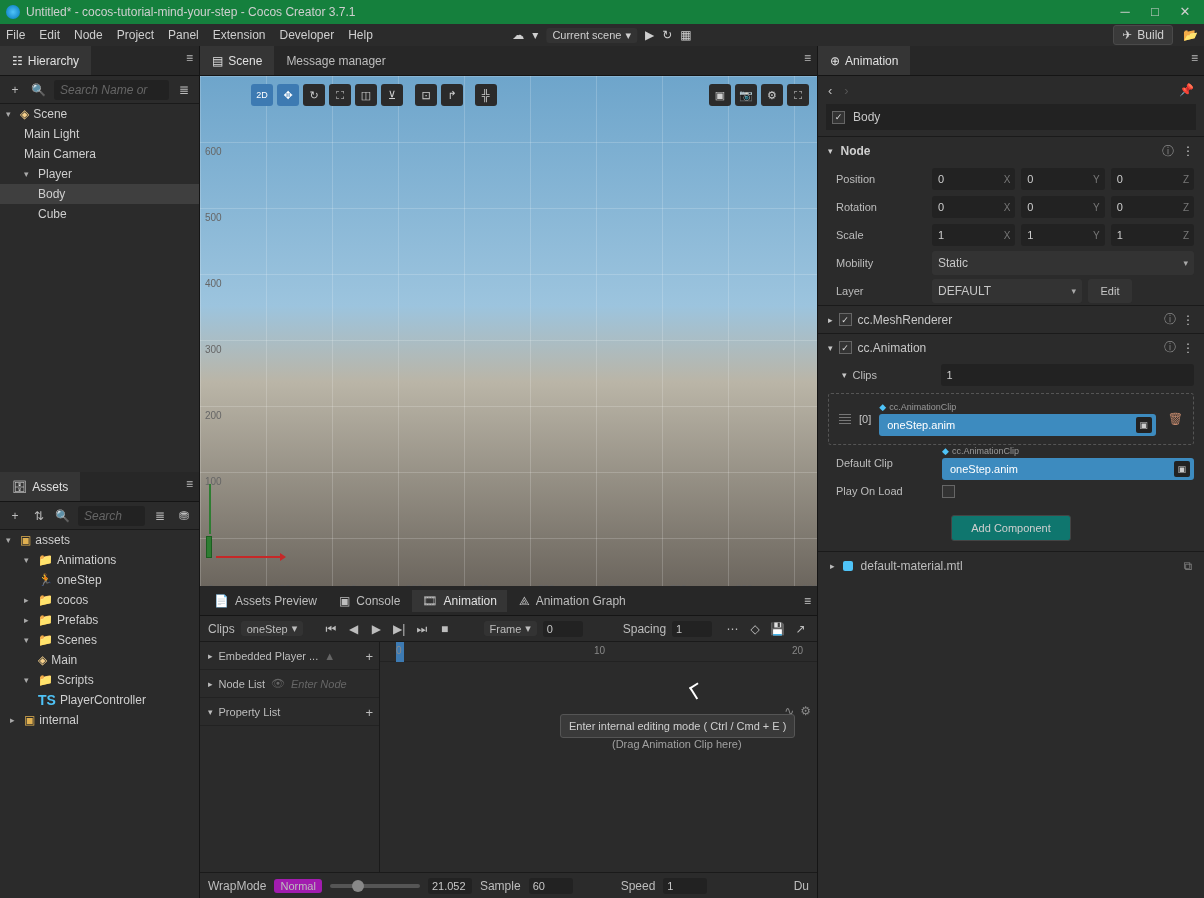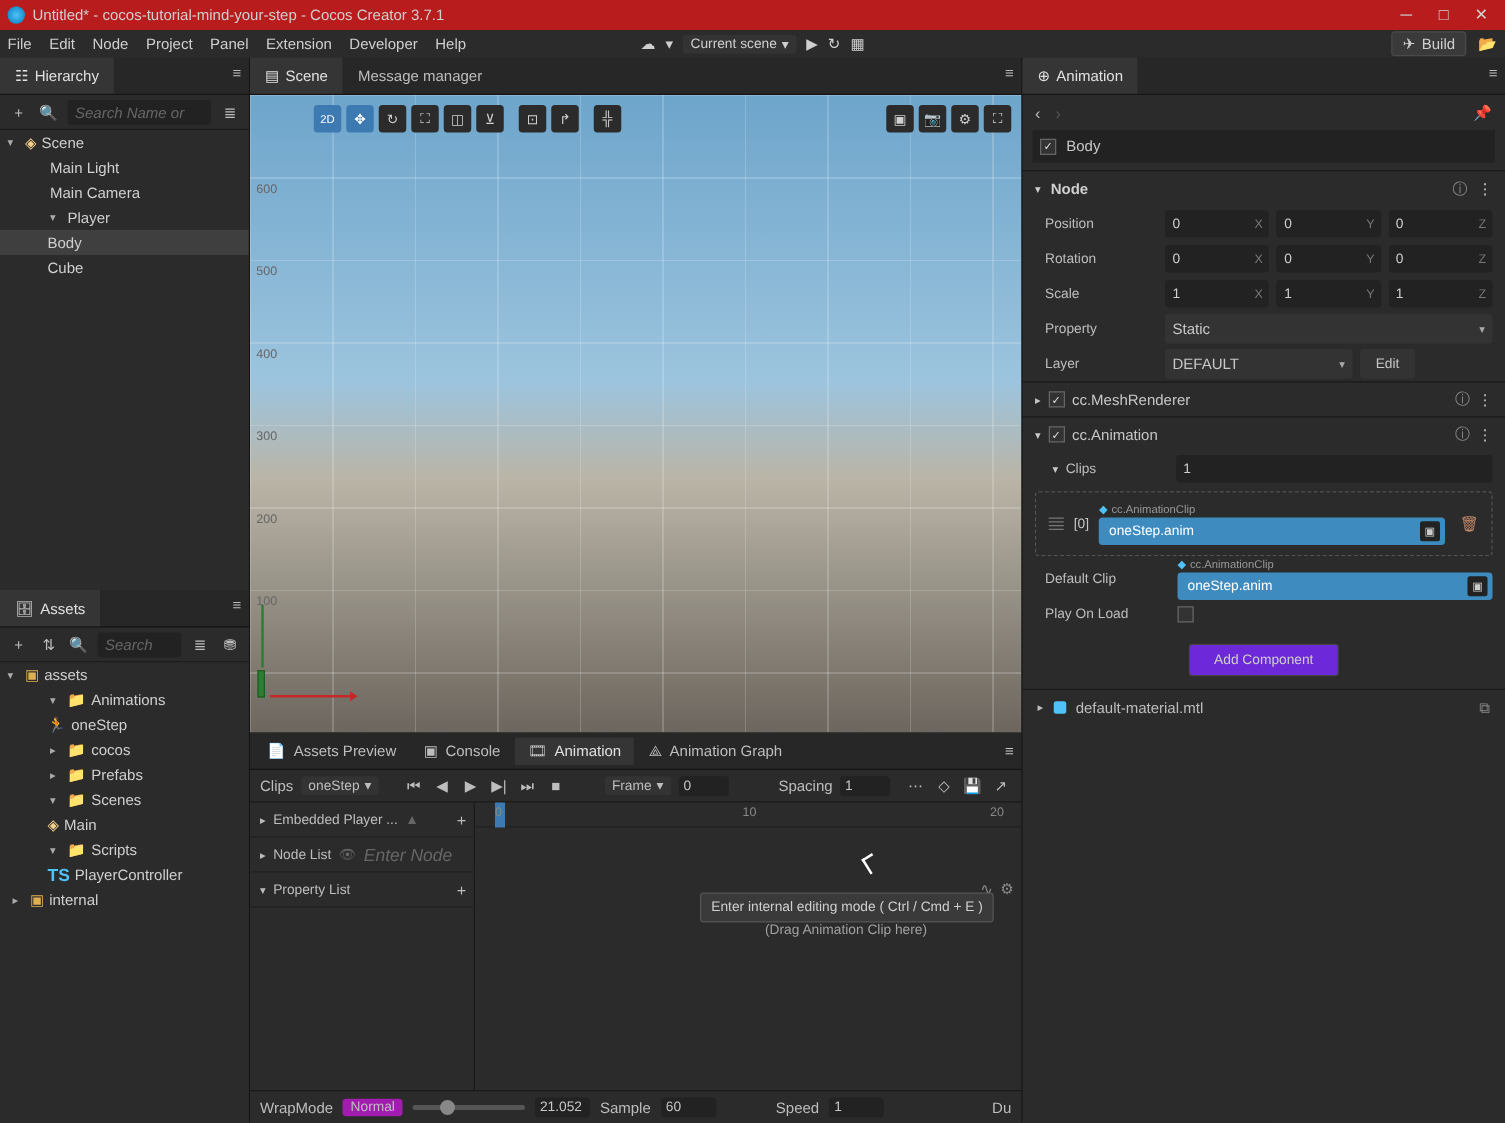--- a/index.html
+++ b/index.html
@@ -1,17 +1,17 @@
 <!DOCTYPE html>
 <html><head>
   <meta charset="utf-8">
   <style>
     * { margin:0; padding:0; box-sizing:border-box; font-family:"Segoe UI",Arial,sans-serif; }
     body { background:#2b2b2b; color:#c7c7c7; font-size:12px; width:1204px; height:898px; overflow:hidden; user-select:none; }
-    .titlebar { height:24px; background:#b91c1c; display:flex; align-items:center; padding:0 6px; gap:6px; position:relative; }
+    .titlebar { height:24px; background:#15803d; display:flex; align-items:center; padding:0 6px; gap:6px; position:relative; }
     .titlebar .logo { width:14px; height:14px; border-radius:50%; background:radial-gradient(#4fc3f7,#0277bd); }
     .titlebar .title { color:#cfcfcf; font-size:12px; }
     .wincontrols { position:absolute; right:4px; top:0; display:flex; gap:0; }
     .wincontrols span { width:30px; height:22px; display:flex; align-items:center; justify-content:center; color:#cfcfcf; font-size:13px; }
     .menubar { height:22px; background:#2b2b2b; display:flex; align-items:center; padding:0 6px; gap:14px; color:#cfcfcf; position:relative; }
     .menubar .mitem { font-size:12px; }
     .menubar .right { position:absolute; right:6px; top:0; display:flex; align-items:center; height:22px; gap:10px; }
     .menubar .right .btn { background:#3a3a3a; border:1px solid #4a4a4a; border-radius:3px; padding:2px 8px; display:flex; align-items:center; gap:5px; }
     .menubar .center { position:absolute; left:50%; transform:translateX(-50%); display:flex; align-items:center; gap:8px; height:22px; }
     .menubar .center .dd { background:#333; border-radius:3px; padding:1px 6px; display:flex; align-items:center; gap:4px; font-size:11px; }
@@ -23,21 +23,21 @@
     .tabbar { height:30px; background:#272727; display:flex; align-items:stretch; border-bottom:1px solid #151515; position:relative; }
     .tabbar .tab { padding:0 12px; display:flex; align-items:center; gap:5px; font-size:12px; color:#bdbdbd; border-right:none; }
     .tabbar .tab.active { background:#353535; color:#e0e0e0; }
     .tabbar .gear { position:absolute; right:6px; top:5px; color:#bdbdbd; }
     .panelhead { height:28px; background:#2b2b2b; display:flex; align-items:center; padding:0 6px; gap:6px; border-bottom:1px solid #1a1a1a; }
     .search { flex:1; background:#222; border-radius:3px; padding:3px 6px; display:flex; align-items:center; gap:4px; color:#666; font-style:italic; }
     .iconbtn { width:18px; font-size:12px; text-align:center; color:#bdbdbd; }
     .hrow { height:20px; display:flex; align-items:center; gap:4px; padding:0 6px; color:#cfcfcf; }
     .hrow.sel { background:#3f3f3f; }
     .hrow .arrow { width:10px; font-size:9px; color:#aaa; }
-    .hrow.ind1 { padding-left:40px;align-items:center; }
+    .hrow.ind1 { padding-left:24px;align-items:center; }
     .hrow.ind2 { padding-left:38px; }
     .hierarchy-body { flex:1; background:#2b2b2b; overflow:hidden; }
     .assets-body { flex:1; background:#2b2b2b; overflow:hidden; }
     .scenecanvas { height:510px; background:linear-gradient(to bottom,#6ea5cb 0%,#9cc4de 45%,#bab5a7 60%,#6c665e 100%); position:relative; overflow:hidden; }
     .scenegrid { position:absolute; inset:0; background-image:
         repeating-linear-gradient(to right, rgba(255,255,255,.18) 0 1px, transparent 1px 66px),
         repeating-linear-gradient(to bottom, rgba(255,255,255,.18) 0 1px, transparent 1px 66px); }
     .ruler-v { position:absolute; left:5px; top:0; height:490px; font-size:10px; color:#666; }
     .ruler-v span { position:absolute; }
     .ruler-h { position:absolute; left:0; bottom:2px; width:100%; font-size:10px; color:#666; }
@@ -56,21 +56,21 @@
     .atab { padding:4px 10px; display:flex; align-items:center; gap:6px; color:#bdbdbd; }
     .atab.active { background:#353535; color:#e0e0e0; }
     .atoolbar { height:26px; display:flex; align-items:center; gap:6px; padding:0 8px; color:#bdbdbd; border-bottom:1px solid #1a1a1a; }
     .atoolbar .dd { background:#333; border-radius:3px; padding:1px 6px; display:flex; align-items:center; gap:4px; font-size:11px; }
     .atoolbar input { background:#222; border:none; color:#c7c7c7; width:40px; padding:2px 4px; border-radius:3px; font-size:11px; }
     .atoolbar .spacer { flex:1; }
     .animbody { flex:1; display:flex; position:relative; }
     .animleft { width:180px; border-right:1px solid #1a1a1a; display:flex; flex-direction:column; }
     .animsection { height:28px; display:flex; align-items:center; padding:0 8px; gap:6px; color:#bdbdbd; border-bottom:1px solid #222; font-size:11px; position:relative; }
     .animsection .addbtn { position:absolute; right:6px; top:7px; color:#bdbdbd; font-size:13px; }
-    .enternode { font-style:italic; color:#666; font-size:14px; }
+    .enternode { font-style:italic; color:#666; font-size:11px; }
     .animright { flex:1; position:relative; }
     .timeruler { height:20px; border-bottom:1px solid #222; position:relative; }
     .timeruler .marker { position:absolute; left:16px; top:0; width:8px; height:20px; background:#3d7ab2; }
     .timeruler .tick { position:absolute; top:3px; font-size:10px; color:#888; }
     .tooltip { position:absolute; left:180px; top:72px; background:#3a3a3a; border:1px solid #555; border-radius:3px; padding:5px 8px; color:#cfcfcf; font-size:11px; white-space:nowrap; }
     .subtext { position:absolute; left:232px; top:96px; color:#a0a0a0; font-size:11px; }
     .cursor { position:absolute; left:312px; top:42px; width:10px;height:14px; border-left:2px solid #fff; border-top:2px solid #fff; transform:rotate(-32deg); }
     .footer { height:26px; display:flex; align-items:center; gap:8px; padding:0 8px; border-top:1px solid #1a1a1a; color:#bdbdbd; }
     .footer .dd { background:#a21caf; border-radius:3px; padding:1px 6px; display:flex; align-items:center; gap:4px; font-size:11px; }
     .slider { width:90px; height:4px; background:#555; border-radius:2px; position:relative; }
@@ -97,21 +97,21 @@
     .comphead { height:28px; display:flex; align-items:center; padding:0 10px; gap:6px; border-top:1px solid #1a1a1a; }
     .comphead .help { margin-left:auto; color:#888; }
     .animclipbox { margin:4px 10px; border:1px dashed #555; border-radius:3px; padding:8px 10px; display:flex; align-items:center; gap:8px; }
     .handle { width:12px; display:flex; flex-direction:column; gap:2px; }
     .handle span { width:12px;height:1px;background:#777; }
     .clipinput { display:flex; flex-direction:column; gap:2px; flex:1; }
     .cliplabel { font-size:9px; color:#999; display:flex; align-items:center; gap:3px; }
     .clipfield { height:22px;background:#3d8bbf;color:#fff;border-radius:3px;display:flex;align-items:center;padding:0 6px 0 8px;font-size:11px;position:relative; }
     .clipfield .popicon { position:absolute; right:4px; top:3px; width:16px;height:16px;background:#222;border-radius:2px;display:flex;align-items:center;justify-content:center;font-size:9px;color:#ccc; }
     .trash { color:#c58a6d; font-size:12px; margin-left:4px; }
-    .addcomp { margin:10px auto; display:block; width:120px; height:26px; background:#6d28d9; border:1px solid #444; border-radius:3px; display:flex;align-items:center;justify-content:center;font-size:11px;color:#cfcfcf; }
+    .addcomp { margin:10px auto; display:block; width:120px; height:26px; background:#0f766e; border:1px solid #444; border-radius:3px; display:flex;align-items:center;justify-content:center;font-size:11px;color:#cfcfcf; }
     .matlink { height:28px; display:flex;align-items:center;padding:0 12px;gap:8px;color:#bdbdbd;border-top:1px solid #1a1a1a; }
     .matlink .cube { width:10px;height:10px;background:#4fc3f7;border-radius:2px; }
     .matlink .arrcopy { margin-left:auto; color:#888; }
   </style>
 </head>
 <body>
 
 <div class="titlebar">
   <div class="logo"></div>
   <div class="title">Untitled* - cocos-tutorial-mind-your-step - Cocos Creator 3.7.1</div>
@@ -491,21 +491,21 @@
               <span>1</span>
               <span class="axislbl">Y</span>
             </div>
         <div class="xyzcell">
               <span>1</span>
               <span class="axislbl">Z</span>
             </div>
       </div>
         </div>
       <div class="srow">
-          <span class="lbl">Property</span>
+          <span class="lbl">Mobility</span>
         <div class="selfield">
             <span>Static</span>
             <span class="caret">▾</span>
           </div>
       </div>
       <div class="srow">
           <span class="lbl">Layer</span>
         <div class="selfield" style="flex:0 0 150px;">
             <span>DEFAULT</span>
             <span class="caret">▾</span>

